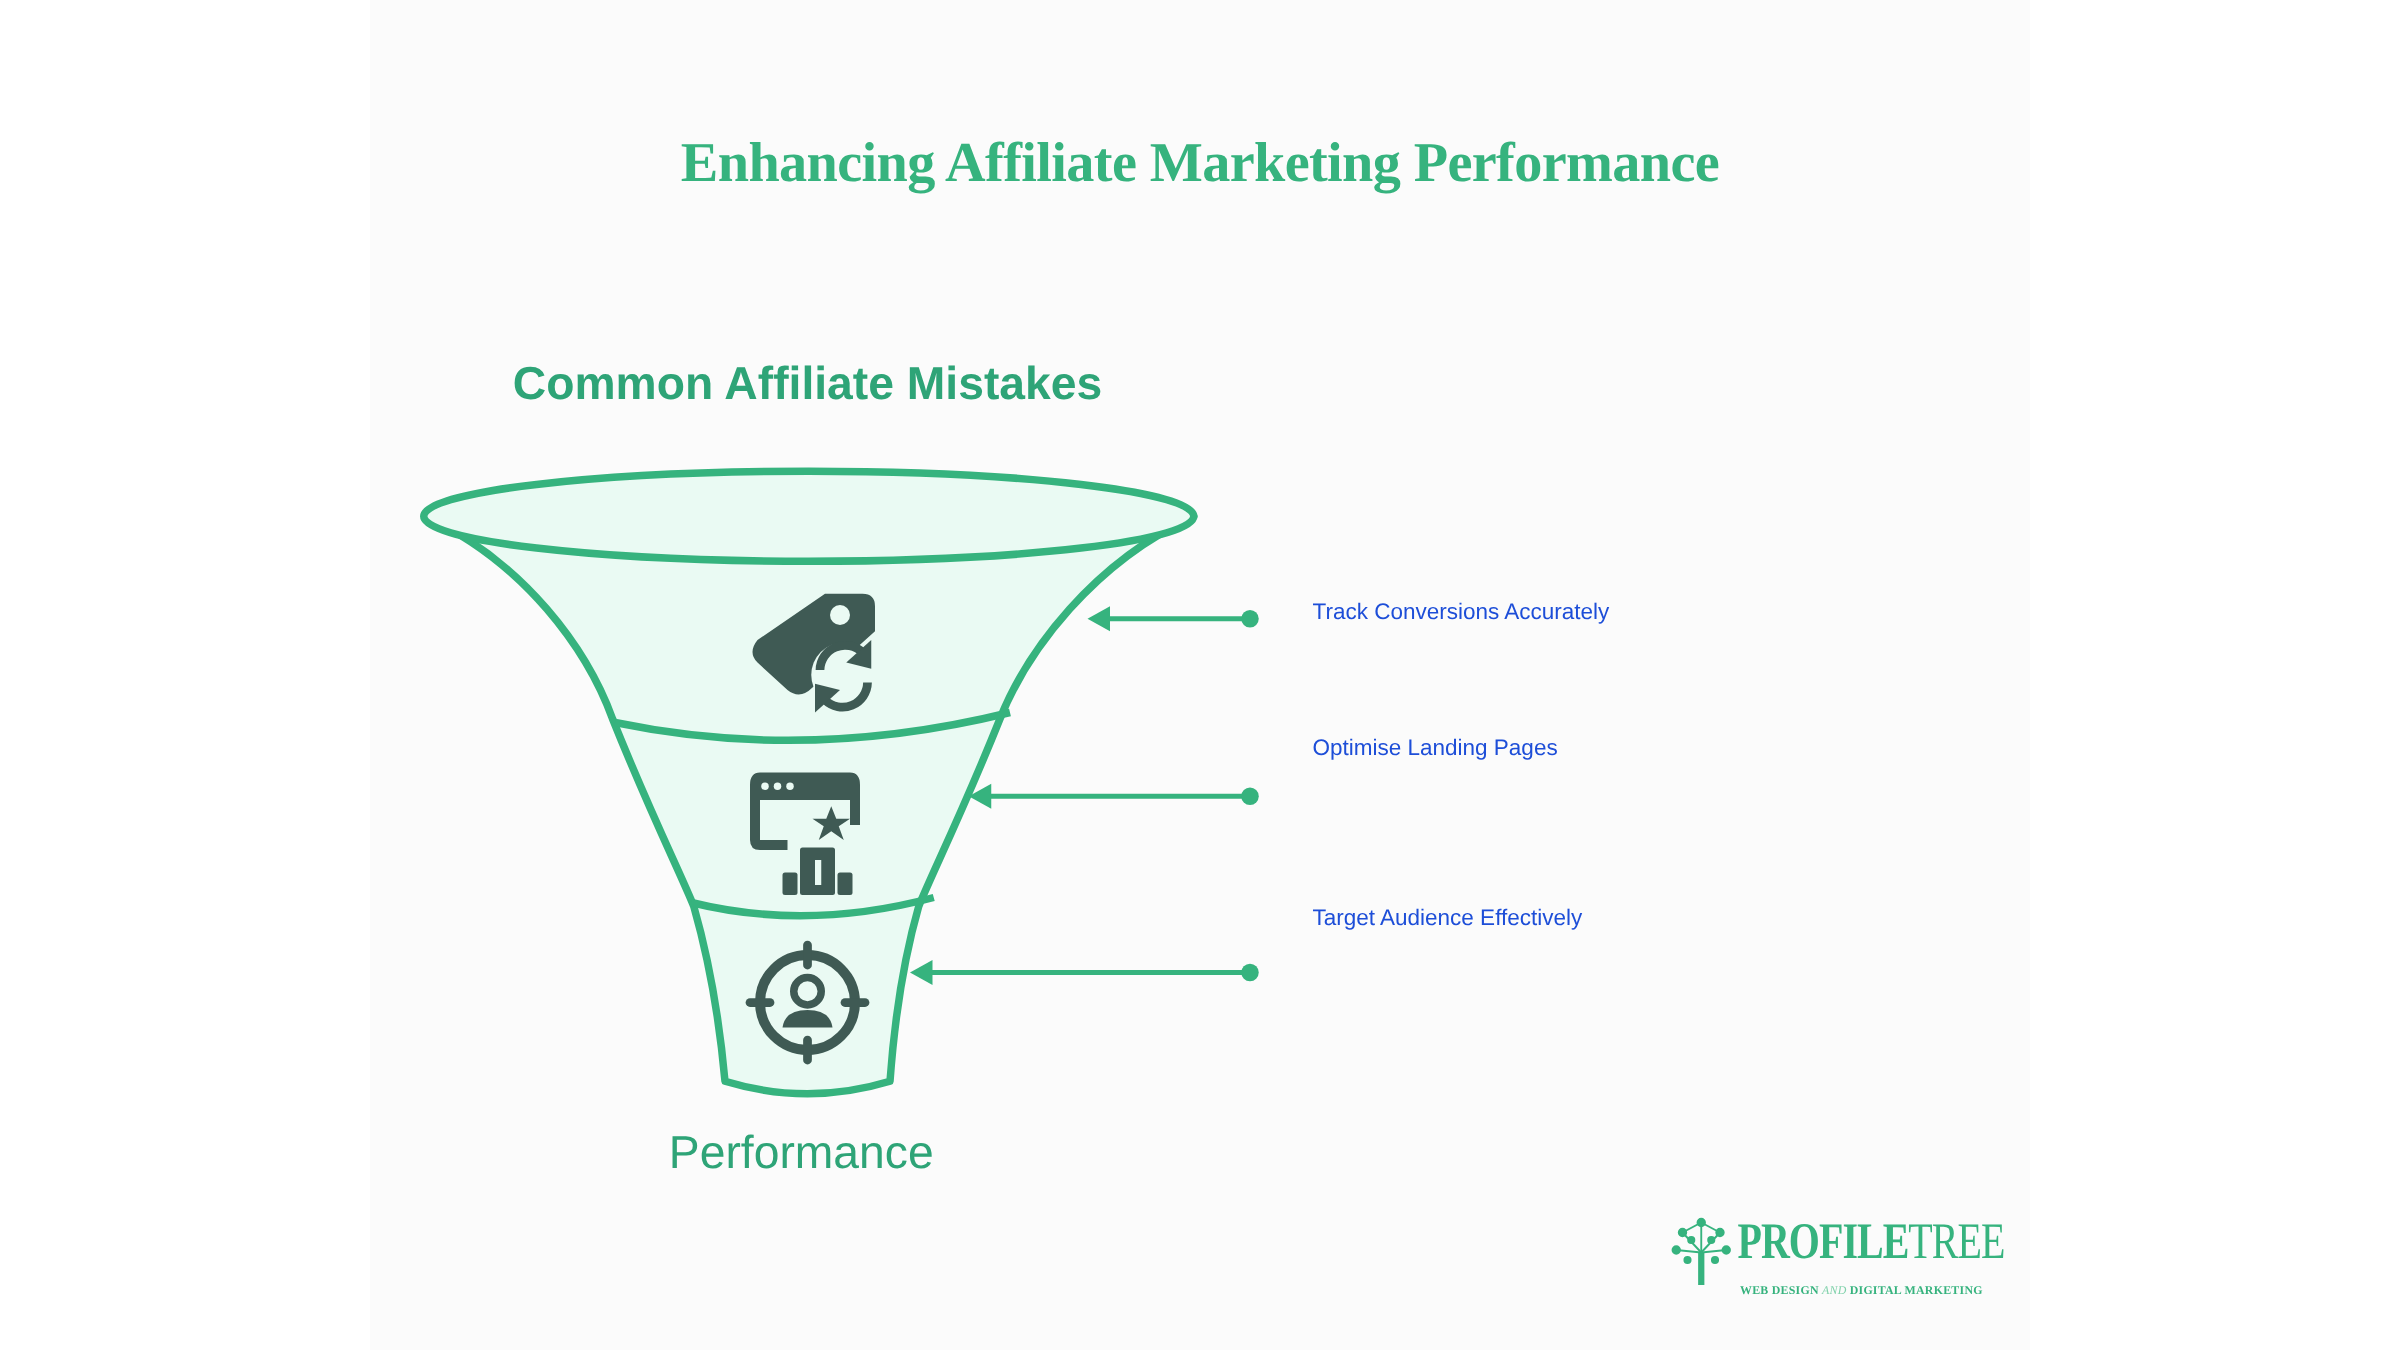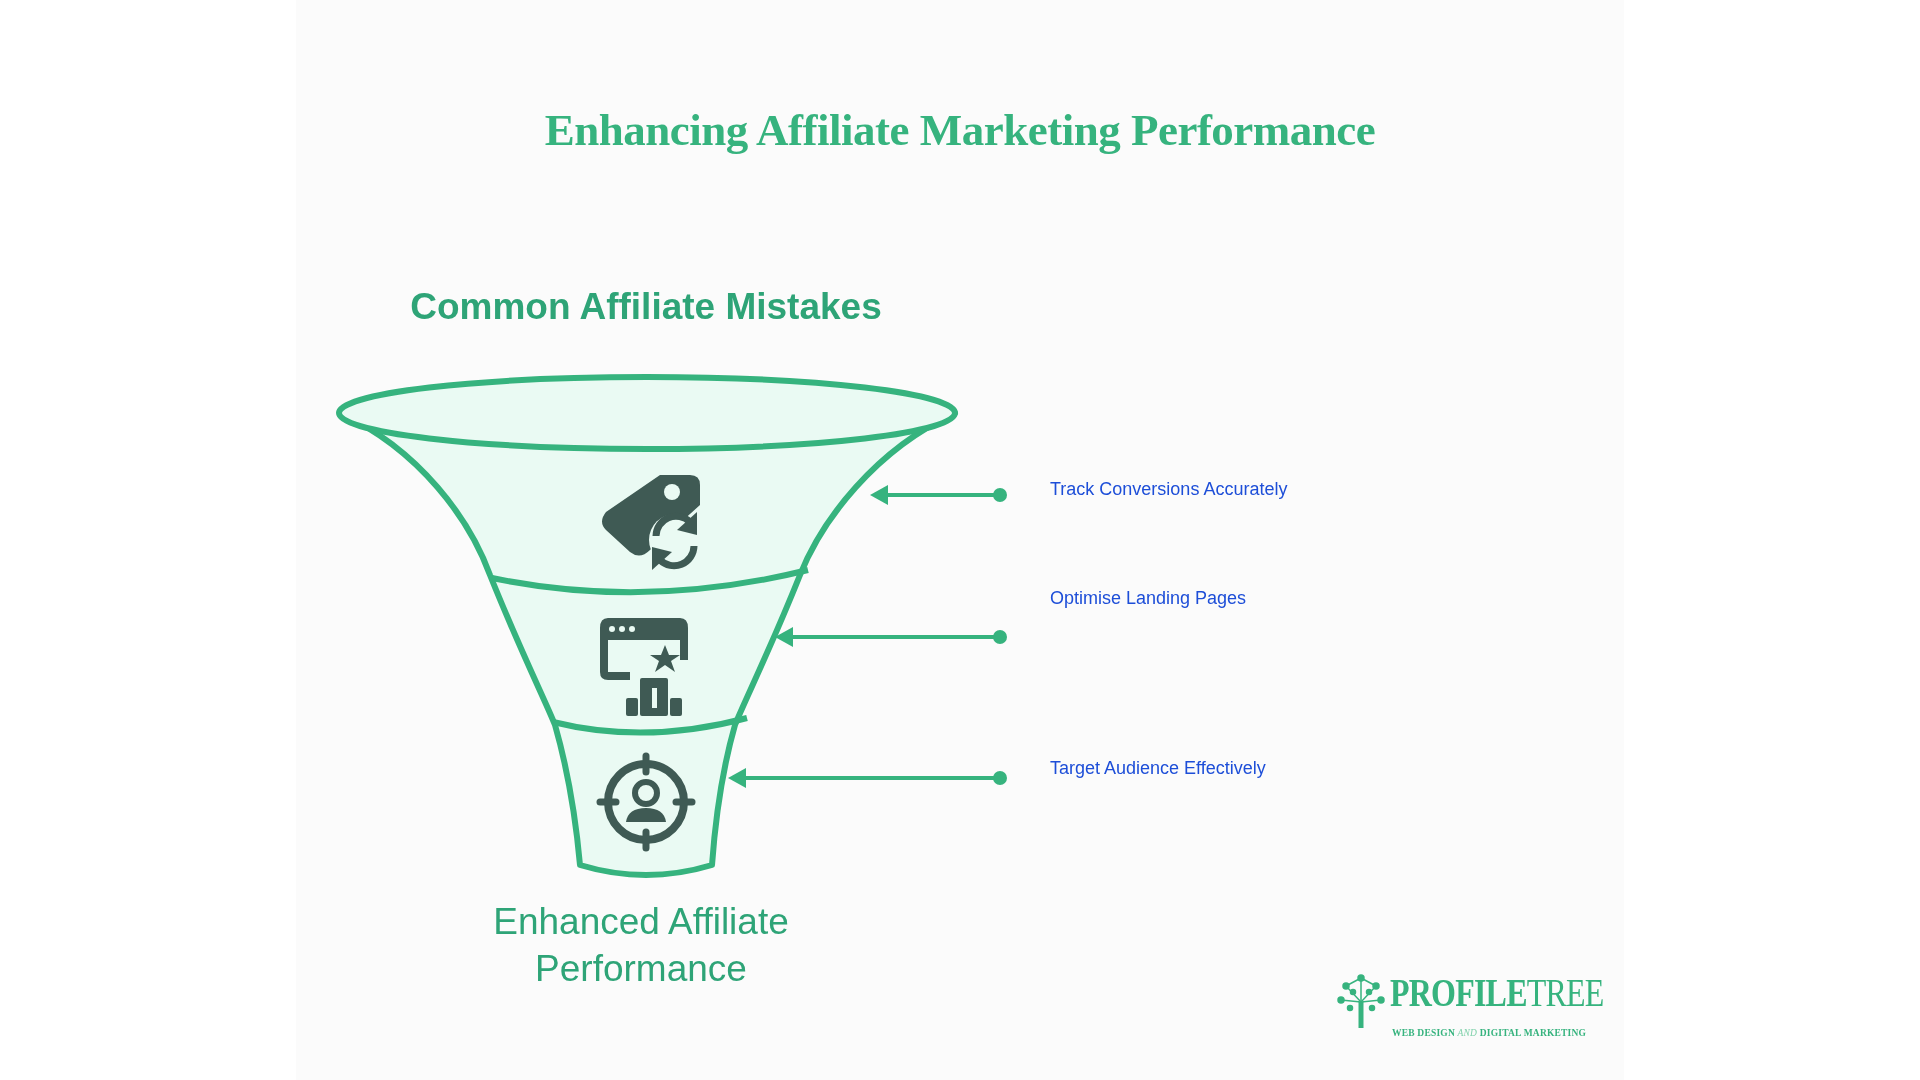--- a/index.html
+++ b/index.html
@@ -85,24 +85,23 @@
   </g>
   <g>
     <line x1="738" y1="778" x2="1000" y2="778" stroke="#36b37e" stroke-width="4"></line>
     <polygon points="728,778 746,768 746,788" fill="#36b37e"></polygon>
     <circle cx="1000" cy="778" r="7" fill="#36b37e"></circle>
   </g>
 </svg>
 
 <div class="item-label" style="top:479px">Track Conversions Accurately</div>
 <div class="item-label" style="top:588px">Optimise Landing Pages</div>
-<div class="item-label" style="top:758px">Target Audience Effectively</div>
+<div class="item-label" style="top:724px">Target Audience Effectively</div>
 
 <div class="funnel-bottom-label">
-  <div>Enhanced Affiliate</div>
   <div>Performance</div>
 </div>
 
 <div class="logo">
   <svg width="50" height="56" viewBox="0 0 50 56" style="position:absolute;left:0;top:0">
     <g stroke="#36b37e" stroke-width="1.5" fill="#36b37e">
       <line x1="25" y1="30" x2="25" y2="56" stroke-width="5"></line>
       <line x1="25" y1="30" x2="10" y2="14"></line>
         <line x1="25" y1="30" x2="40" y2="14"></line>
       <line x1="25" y1="30" x2="25" y2="6"></line>

